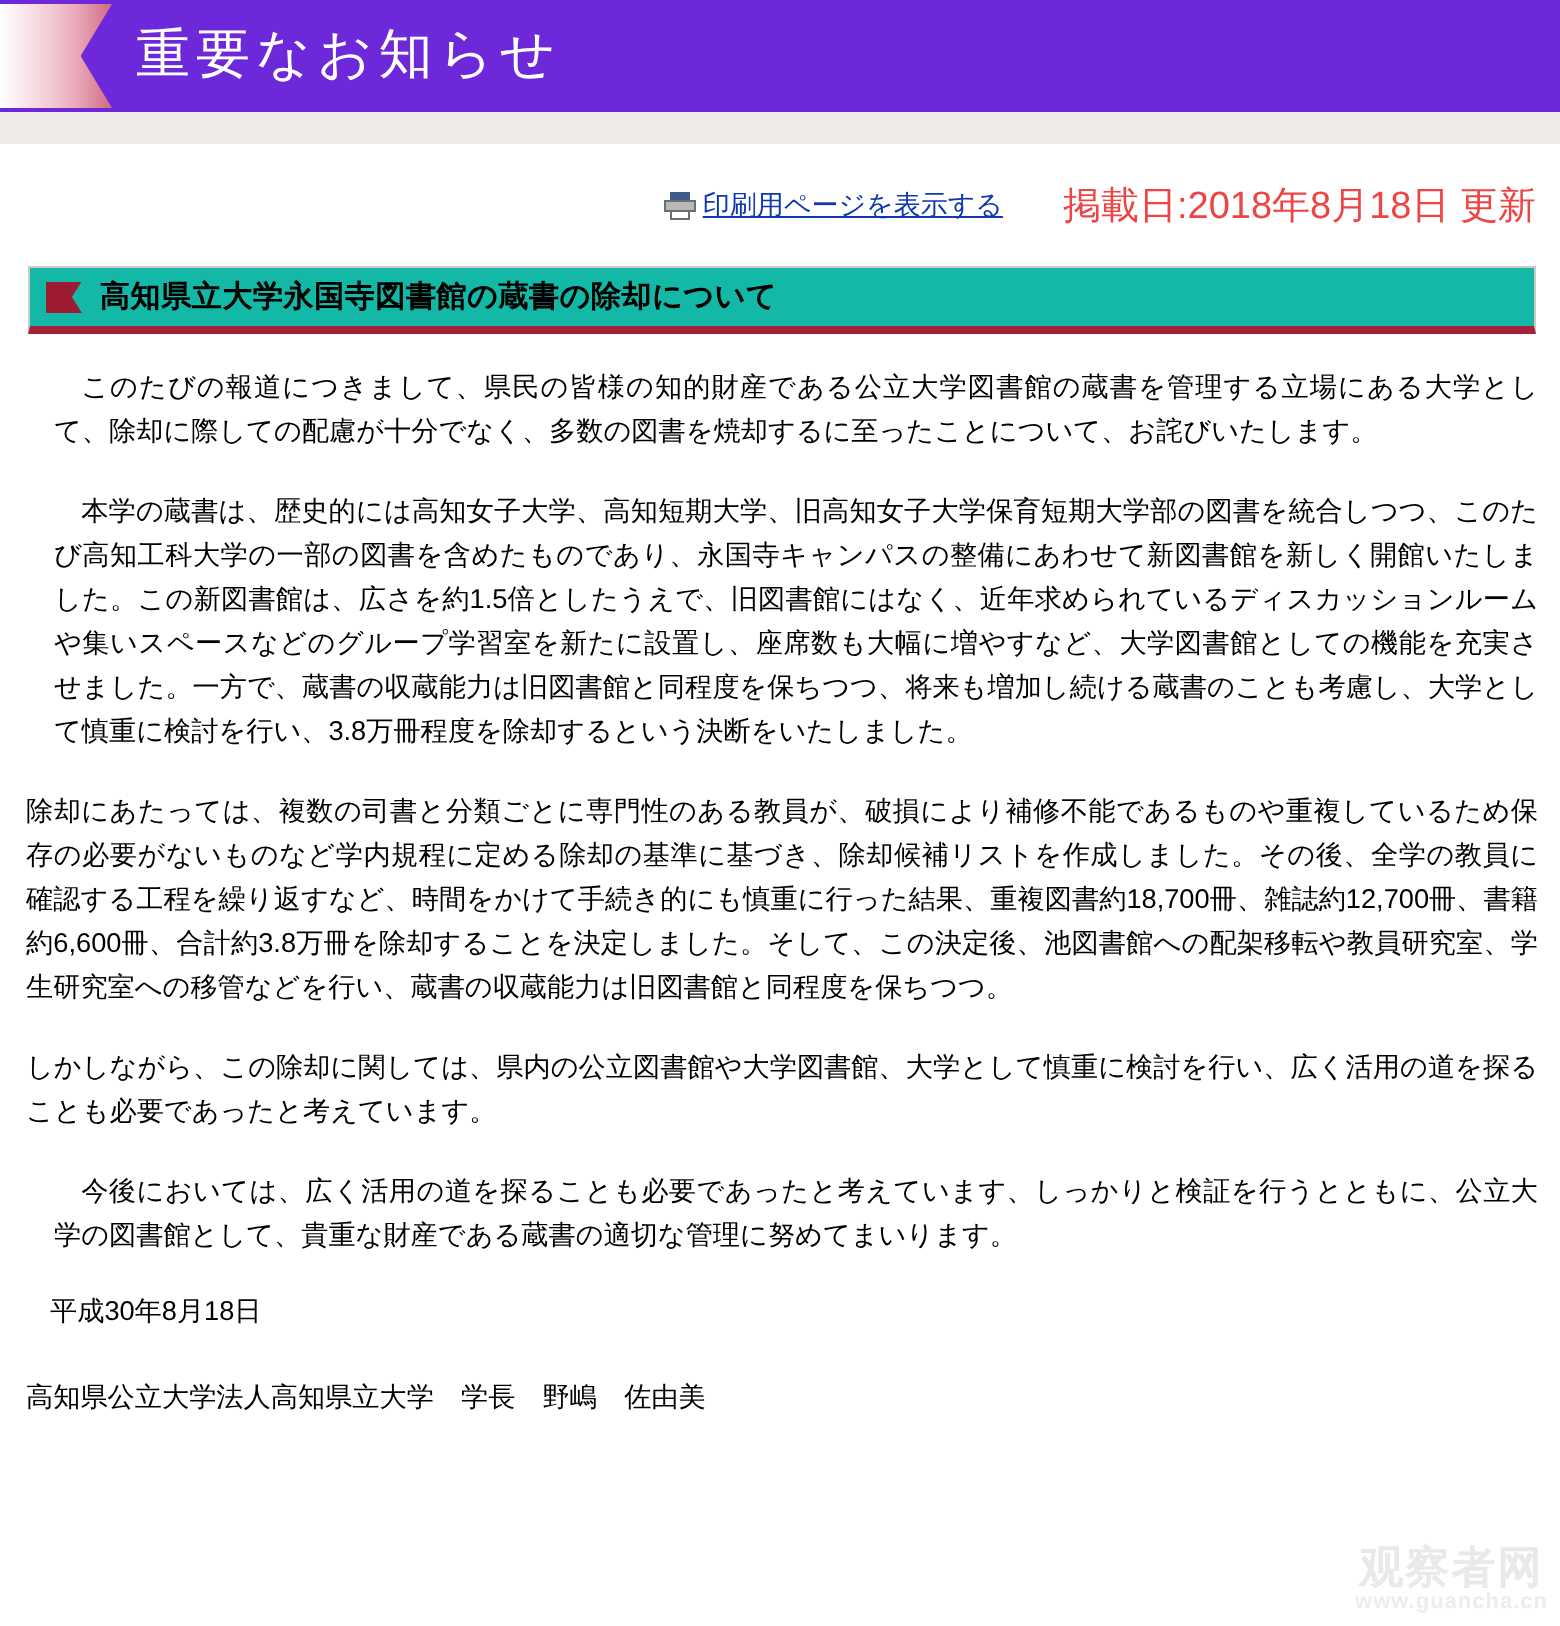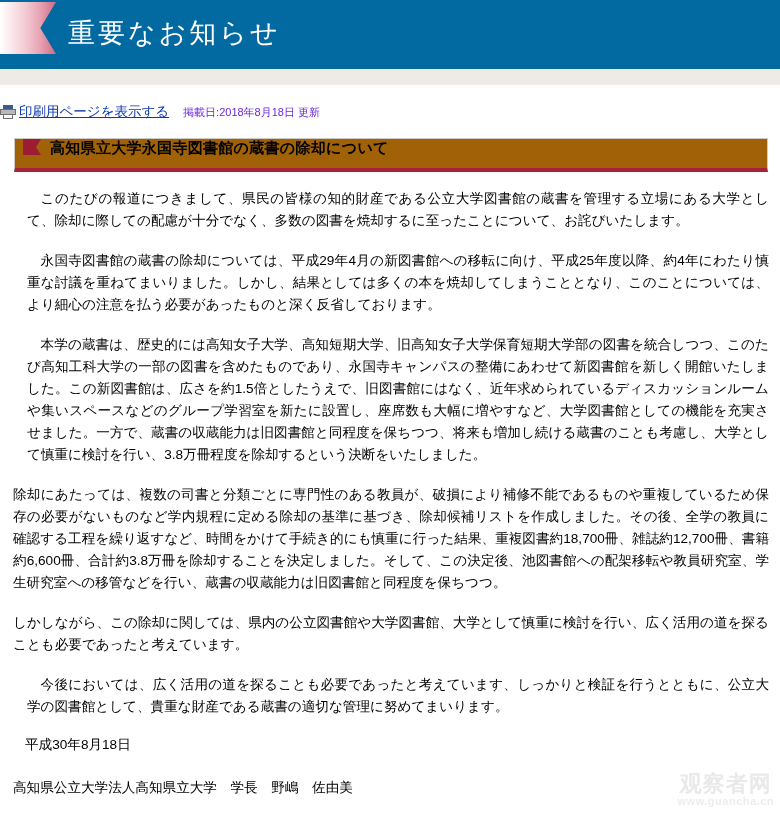--- a/index.html
+++ b/index.html
@@ -12,22 +12,22 @@
     background: #ffffff;
     font-family: "Liberation Sans", "DejaVu Sans", sans-serif;
     color: #000000;
     overflow: hidden;
     position: relative;
   }
 
   
   .banner {
     position: relative;
-    height: 69px;
-    background: #0369a1;
+    height: 56px;
+    background: #6d28d9;
     display: flex;
     align-items: center;
     overflow: hidden;
   }
   .banner-ribbon {
     position: absolute;
     left: 0;
     top: 2px;
     width: 56px;
     height: 52px;
@@ -49,20 +49,21 @@
   
   .subbar {
     height: 16px;
     background: #eeebe6;
     border-bottom: 1px solid #ffffff;
   }
 
   
   .util-row {
     display: flex;
+    justify-content: flex-end;
     align-items: center;
     padding: 17px 12px 0 0;
     font-size: 13px;
     white-space: nowrap;
   }
   .printer-icon {
     width: 16px;
     height: 14px;
     margin-right: 3px;
     position: relative;
@@ -92,34 +93,34 @@
     border: 1px solid #6e6e6e;
     box-sizing: border-box;
   }
   .print-link {
     color: #0f37b0;
     text-decoration: underline;
     font-size: 13.5px;
     cursor: pointer;
   }
   .pub-date {
-    margin-left: 14px;
-    font-size: 11px;
-    color: #6d28d9;
+    margin-left: 30px;
+    font-size: 19px;
+    color: #ef4444;
   }
 
   
   .section-head {
     margin: 17px 12px 0 14px;
-    background: #a16207;
+    background: #14b8a6;
     border: 1px solid #cfcac4;
     border-bottom: 4px solid #a5213c;
     height: 34px;
     display: flex;
-    align-items: flex-start;
+    align-items: center;
     box-sizing: border-box;
   }
   .head-flag {
     width: 18px;
     height: 16px;
     margin: 0 9px 0 8px;
     background: #9e1b34;
     -webkit-clip-path: polygon(0 0, 100% 0, 72% 50%, 100% 100%, 0 100%);
     clip-path: polygon(0 0, 100% 0, 72% 50%, 100% 100%, 0 100%);
     flex: none;
@@ -205,21 +206,20 @@
   <span class="pub-date">掲載日:2018年8月18日 更新</span>
 </div>
 
 <div class="section-head">
   <span class="head-flag"></span>
   <span class="head-text">高知県立大学永国寺図書館の蔵書の除却について</span>
 </div>
 
 <div class="article">
   <p class="indent">このたびの報道につきまして、県民の皆様の知的財産である公立大学図書館の蔵書を管理する立場にある大学として、除却に際しての配慮が十分でなく、多数の図書を焼却するに至ったことについて、お詫びいたします。</p>
-  <p class="indent">永国寺図書館の蔵書の除却については、平成29年4月の新図書館への移転に向け、平成25年度以降、約4年にわたり慎重な討議を重ねてまいりました。しかし、結果としては多くの本を焼却してしまうこととなり、このことについては、より細心の注意を払う必要があったものと深く反省しております。</p>
   <p class="indent">本学の蔵書は、歴史的には高知女子大学、高知短期大学、旧高知女子大学保育短期大学部の図書を統合しつつ、このたび高知工科大学の一部の図書を含めたものであり、永国寺キャンパスの整備にあわせて新図書館を新しく開館いたしました。この新図書館は、広さを約1.5倍としたうえで、旧図書館にはなく、近年求められているディスカッションルームや集いスペースなどのグループ学習室を新たに設置し、座席数も大幅に増やすなど、大学図書館としての機能を充実させました。一方で、蔵書の収蔵能力は旧図書館と同程度を保ちつつ、将来も増加し続ける蔵書のことも考慮し、大学として慎重に検討を行い、3.8万冊程度を除却するという決断をいたしました。</p>
   <p>除却にあたっては、複数の司書と分類ごとに専門性のある教員が、破損により補修不能であるものや重複しているため保存の必要がないものなど学内規程に定める除却の基準に基づき、除却候補リストを作成しました。その後、全学の教員に確認する工程を繰り返すなど、時間をかけて手続き的にも慎重に行った結果、重複図書約18,700冊、雑誌約12,700冊、書籍約6,600冊、合計約3.8万冊を除却することを決定しました。そして、この決定後、池図書館への配架移転や教員研究室、学生研究室への移管などを行い、蔵書の収蔵能力は旧図書館と同程度を保ちつつ。</p>
   <p>しかしながら、この除却に関しては、県内の公立図書館や大学図書館、大学として慎重に検討を行い、広く活用の道を探ることも必要であったと考えています。</p>
   <p class="indent">今後においては、広く活用の道を探ることも必要であったと考えています、しっかりと検証を行うとともに、公立大学の図書館として、貴重な財産である蔵書の適切な管理に努めてまいります。</p>
 </div>
 
 <div class="sig-block">
   <div class="sig-date">平成30年8月18日</div>
   <div class="sig-name">高知県公立大学法人高知県立大学　学長　野嶋　佐由美</div>
 </div>

